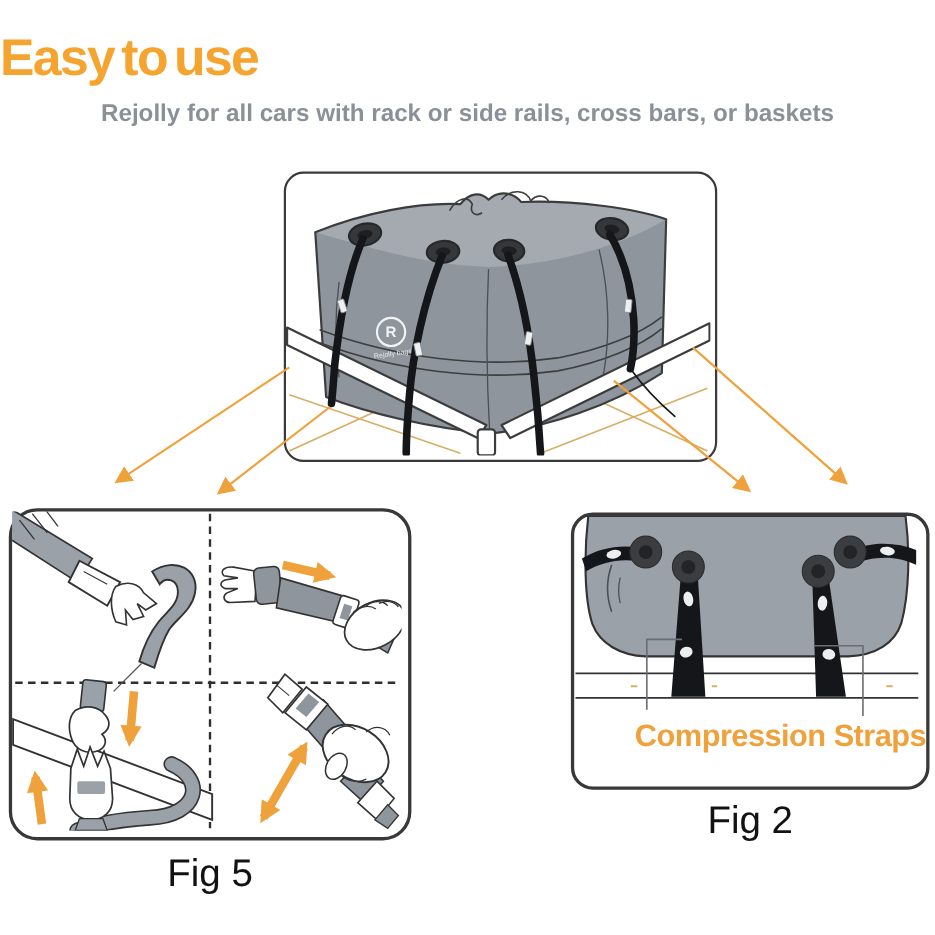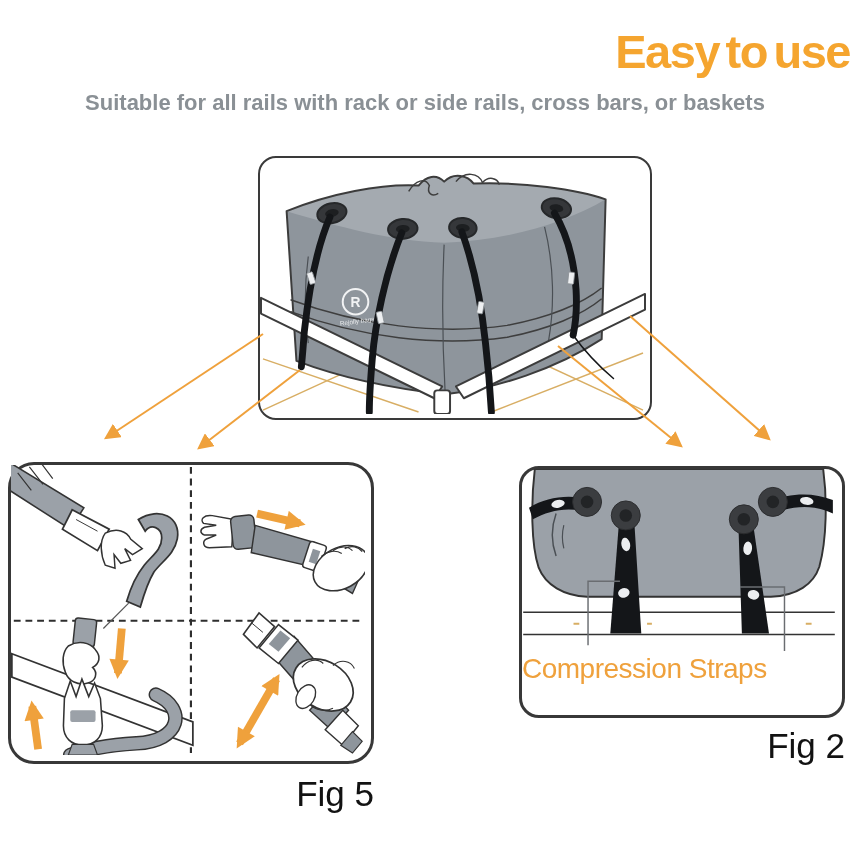--- a/index.html
+++ b/index.html
@@ -4,41 +4,41 @@
 <style>
   :root{
     --title-orange:#F5A52F; --subtitle-gray:#8A9095; --accent-orange:#EFA13C;
     --bag-gray:#9BA1A8; --bag-gray-dark:#8E959C; --bag-gray-light:#A4AAB0;
     --strap-black:#141619; --outline-dark:#3C3C3C; --basket-tan:#D8AE64;
   }
   html,body{margin:0;padding:0;}
   body{width:850px;height:850px;background:#fff;position:relative;overflow:hidden;
        font-family:"Liberation Sans", sans-serif;}
   .abs{position:absolute;}
-  .title{top:24px;left:0;right:0;text-align:right;font-size:47px;font-weight:700;
+  .title{top:24px;left:0;right:0;text-align:left;font-size:47px;font-weight:700;
          letter-spacing:-1.5px;word-spacing:-5px;color:var(--title-orange);}
   .subtitle{top:90px;left:0;right:0;text-align:center;font-size:22px;font-weight:700;
             letter-spacing:0px;color:var(--subtitle-gray);}
   .panel{position:absolute;background:#fff;}
   .panel-main{left:258px;top:156px;width:390px;height:260px;border:2px solid #3A3A3A;border-radius:18px;}
   .panel-fig1{left:8px;top:462px;width:360px;height:296px;border:3px solid #383838;border-radius:26px;}
   .panel-fig2{left:519px;top:466px;width:320px;height:246px;border:3px solid #383838;border-radius:20px;}
   .panel svg{display:block;}
-  .caption{font-size:35px;color:#121212;text-align:right;}
+  .caption{font-size:35px;color:#121212;text-align:center;}
   .cap1{left:8px;top:774px;width:366px;}
   .cap2{left:519px;top:726px;width:326px;}
-  .fig2-annotation{position:absolute;left:0;right:0;top:184px;text-align:left;
-                   font-size:28px;font-weight:400;letter-spacing:-0.5px;color:var(--accent-orange);}
+  .fig2-annotation{position:absolute;left:0;right:0;top:184px;text-align:right;
+                   font-size:28px;font-weight:700;letter-spacing:-0.5px;color:var(--accent-orange);}
   .overlay{left:0;top:0;pointer-events:none;}
 </style>
 </head>
 <body>
 
 <div class="abs title">Easy to use</div>
-<div class="abs subtitle">Suitable for all rails with rack or side rails, cross bars, or baskets</div>
+<div class="abs subtitle">Rejolly for all cars with rack or side rails, cross bars, or baskets</div>
 
 <div class="panel panel-main">
   <svg width="386" height="256" viewBox="0 0 390 260">
     <g stroke="var(--basket-tan)" stroke-width="1.5">
       <path d="M 2,204 L 160,258" fill="none"></path>
       <path d="M 2,256 L 194,168" fill="none"></path>
       <path d="M 388,198 L 234,258" fill="none"></path>
       <path d="M 388,256 L 202,170" fill="none"></path>
     </g>
     <g>

